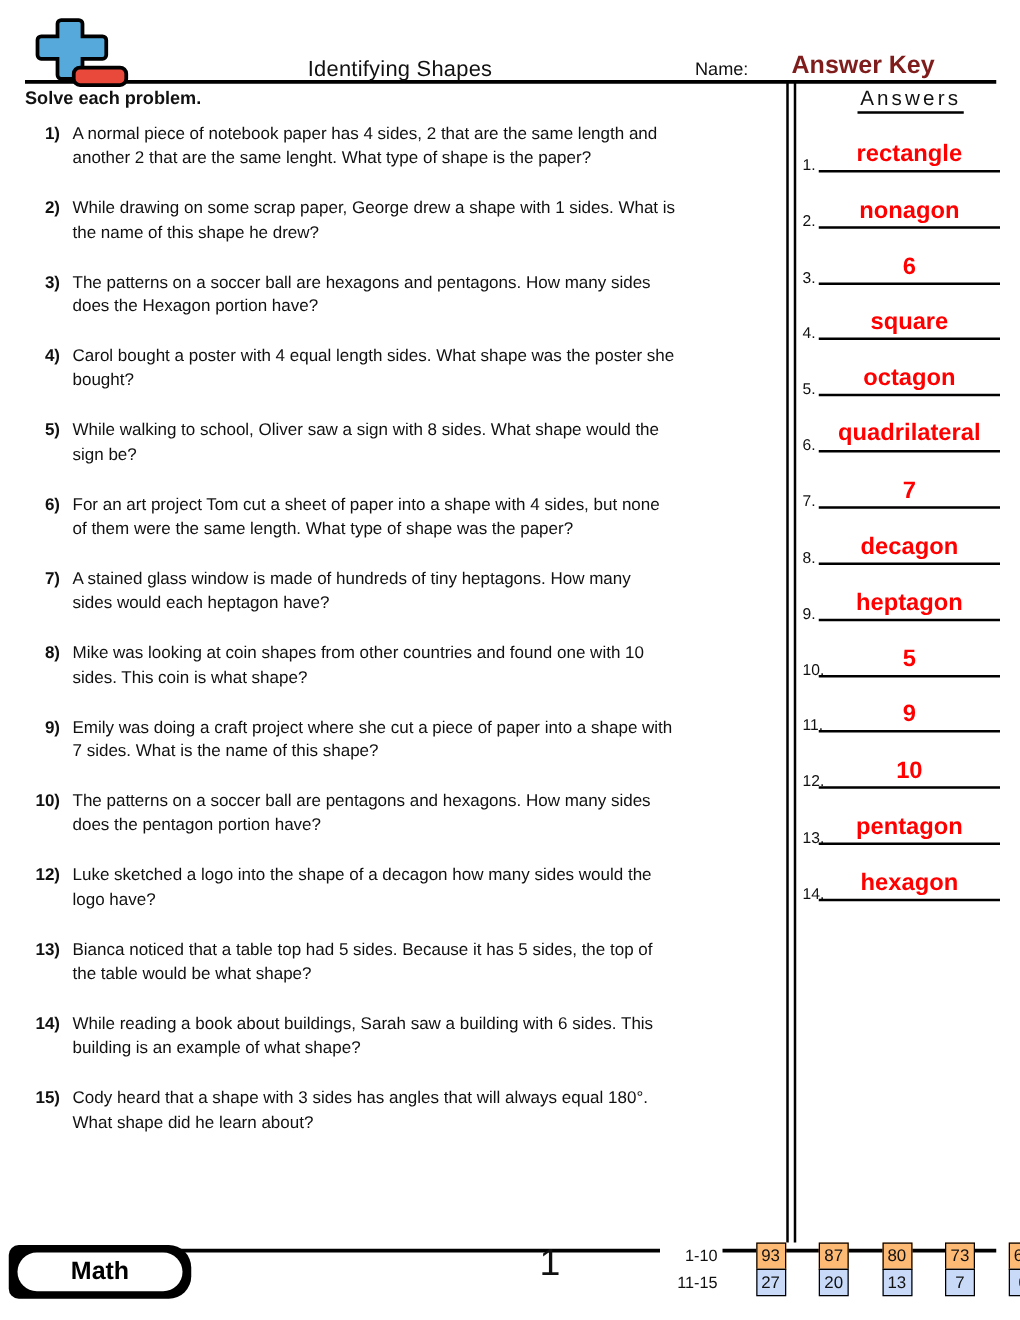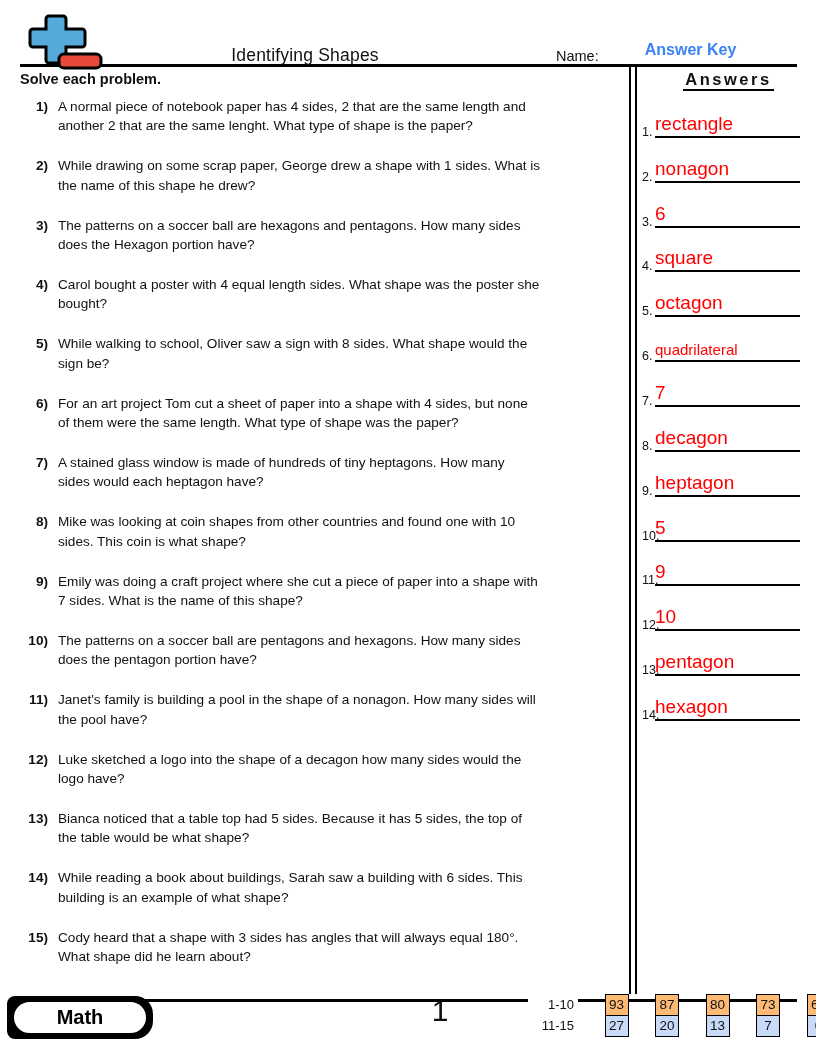--- a/index.html
+++ b/index.html
@@ -4,41 +4,41 @@
 <style>
   * { margin:0; padding:0; box-sizing:border-box; }
   body { background:#fff; }
   .page {
     position:relative; width:816px; height:1056px; background:#fff;
     font-family:"Liberation Sans", sans-serif; color:#111; overflow:hidden;
   }
   
   .hline { position:absolute; left:20px; top:64px; width:777px; height:3px; background:#000; }
   .logo { position:absolute; left:27px; top:13px; z-index:2; }
-  .title { position:absolute; left:5px; top:45px; width:600px; text-align:center; font-size:17.5px; letter-spacing:.2px; }
+  .title { position:absolute; left:20px; top:45px; width:600px; text-align:center; font-size:17.5px; letter-spacing:.2px; }
   .name-label { position:absolute; left:556px; top:48px; font-size:14.5px; }
-  .answer-key { position:absolute; left:618px; top:41px; width:145px; text-align:center; font-size:16px; font-weight:bold; color:#3b82f6; }
+  .answer-key { position:absolute; left:618px; top:41px; width:145px; text-align:center; font-size:20px; font-weight:bold; color:#7f1d1d; }
   .solve { position:absolute; left:20px; top:71px; font-size:14.5px; font-weight:bold; }
   
   .vdivider { position:absolute; left:629px; top:66px; height:928px; width:8px;
     border-left:2.5px solid #000; border-right:2.5px solid #000; }
   
   .problems { position:absolute; left:20px; top:97px; width:604px; }
   .problem { display:flex; height:59.33px; font-size:13.6px; line-height:19.4px; }
   .pnum { flex:none; width:38px; text-align:right; font-weight:bold; padding-right:10px; }
   .ptext { white-space:pre-line; width:566px; }
   
   .ans-head { position:absolute; left:656px; top:70px; width:145px; text-align:center; }
-  .ans-head span { font-size:16.5px; font-weight:bold; letter-spacing:2.5px; border-bottom:2px solid #000; padding:0 2px 1px 2px; }
+  .ans-head span { font-size:16.5px; font-weight:normal; letter-spacing:2.5px; border-bottom:2px solid #000; padding:0 2px 1px 2px; }
   .answers-list { position:absolute; left:640px; top:96px; width:160px; }
   .ans-item { position:relative; height:44.87px; }
   .ans-line { position:absolute; left:15px; right:0; bottom:3px; height:2px; background:#000; }
   .ans-num { position:absolute; left:2px; bottom:2px; font-size:12.5px; color:#111; }
-  .ans-val { position:absolute; left:15px; right:0; bottom:6px; color:#fe0000; font-weight:normal; font-size:19px; }
-  .ans-val.sm { font-size:15px; bottom:7px; }
+  .ans-val { position:absolute; left:15px; right:0; bottom:6px; text-align:center; color:#fe0000; font-weight:bold; font-size:19px; }
+  .ans-val.sm { font-size:19px; bottom:7px; }
   
   .fline { position:absolute; left:20px; top:999px; width:777px; height:3px; background:#000; }
   .math-badge { position:absolute; left:7px; top:996px; width:146px; height:43px; background:#000; border-radius:8px 18px 18px 8px; z-index:3; }
   .math-pill { position:absolute; left:7px; top:6px; right:7px; bottom:6px; background:#fff; border-radius:16px; display:flex; align-items:center; justify-content:center; font-size:20px; font-weight:bold; color:#000; }
   .site { position:absolute; left:172px; top:1008px; font-size:15.5px; z-index:2; }
   .pagenum { position:absolute; left:400px; top:994px; width:80px; text-align:center; font-size:30px; z-index:2; }
   .score-table { position:absolute; left:528px; top:994px; z-index:4; }
   .score-row { display:flex; height:22px;gap:28px; }
   .score-row + .score-row { margin-top:-1.5px; }
   .score-label { width:50px; text-align:right; padding-right:4px; background:#fff; font-size:13px; line-height:22px; }
@@ -107,25 +107,20 @@
       </div>
     <div class="problem">
         <div class="pnum">9)</div>
         <div class="ptext">Emily was doing a craft project where she cut a piece of paper into a shape with
 7 sides. What is the name of this shape?</div>
       </div>
     <div class="problem">
         <div class="pnum">10)</div>
         <div class="ptext">The patterns on a soccer ball are pentagons and hexagons. How many sides
 does the pentagon portion have?</div>
-      </div>
-    <div class="problem">
-        <div class="pnum">11)</div>
-        <div class="ptext">Janet's family is building a pool in the shape of a nonagon. How many sides will
-the pool have?</div>
       </div>
     <div class="problem">
         <div class="pnum">12)</div>
         <div class="ptext">Luke sketched a logo into the shape of a decagon how many sides would the
 logo have?</div>
       </div>
     <div class="problem">
         <div class="pnum">13)</div>
         <div class="ptext">Bianca noticed that a table top had 5 sides. Because it has 5 sides, the top of
 the table would be what shape?</div>

